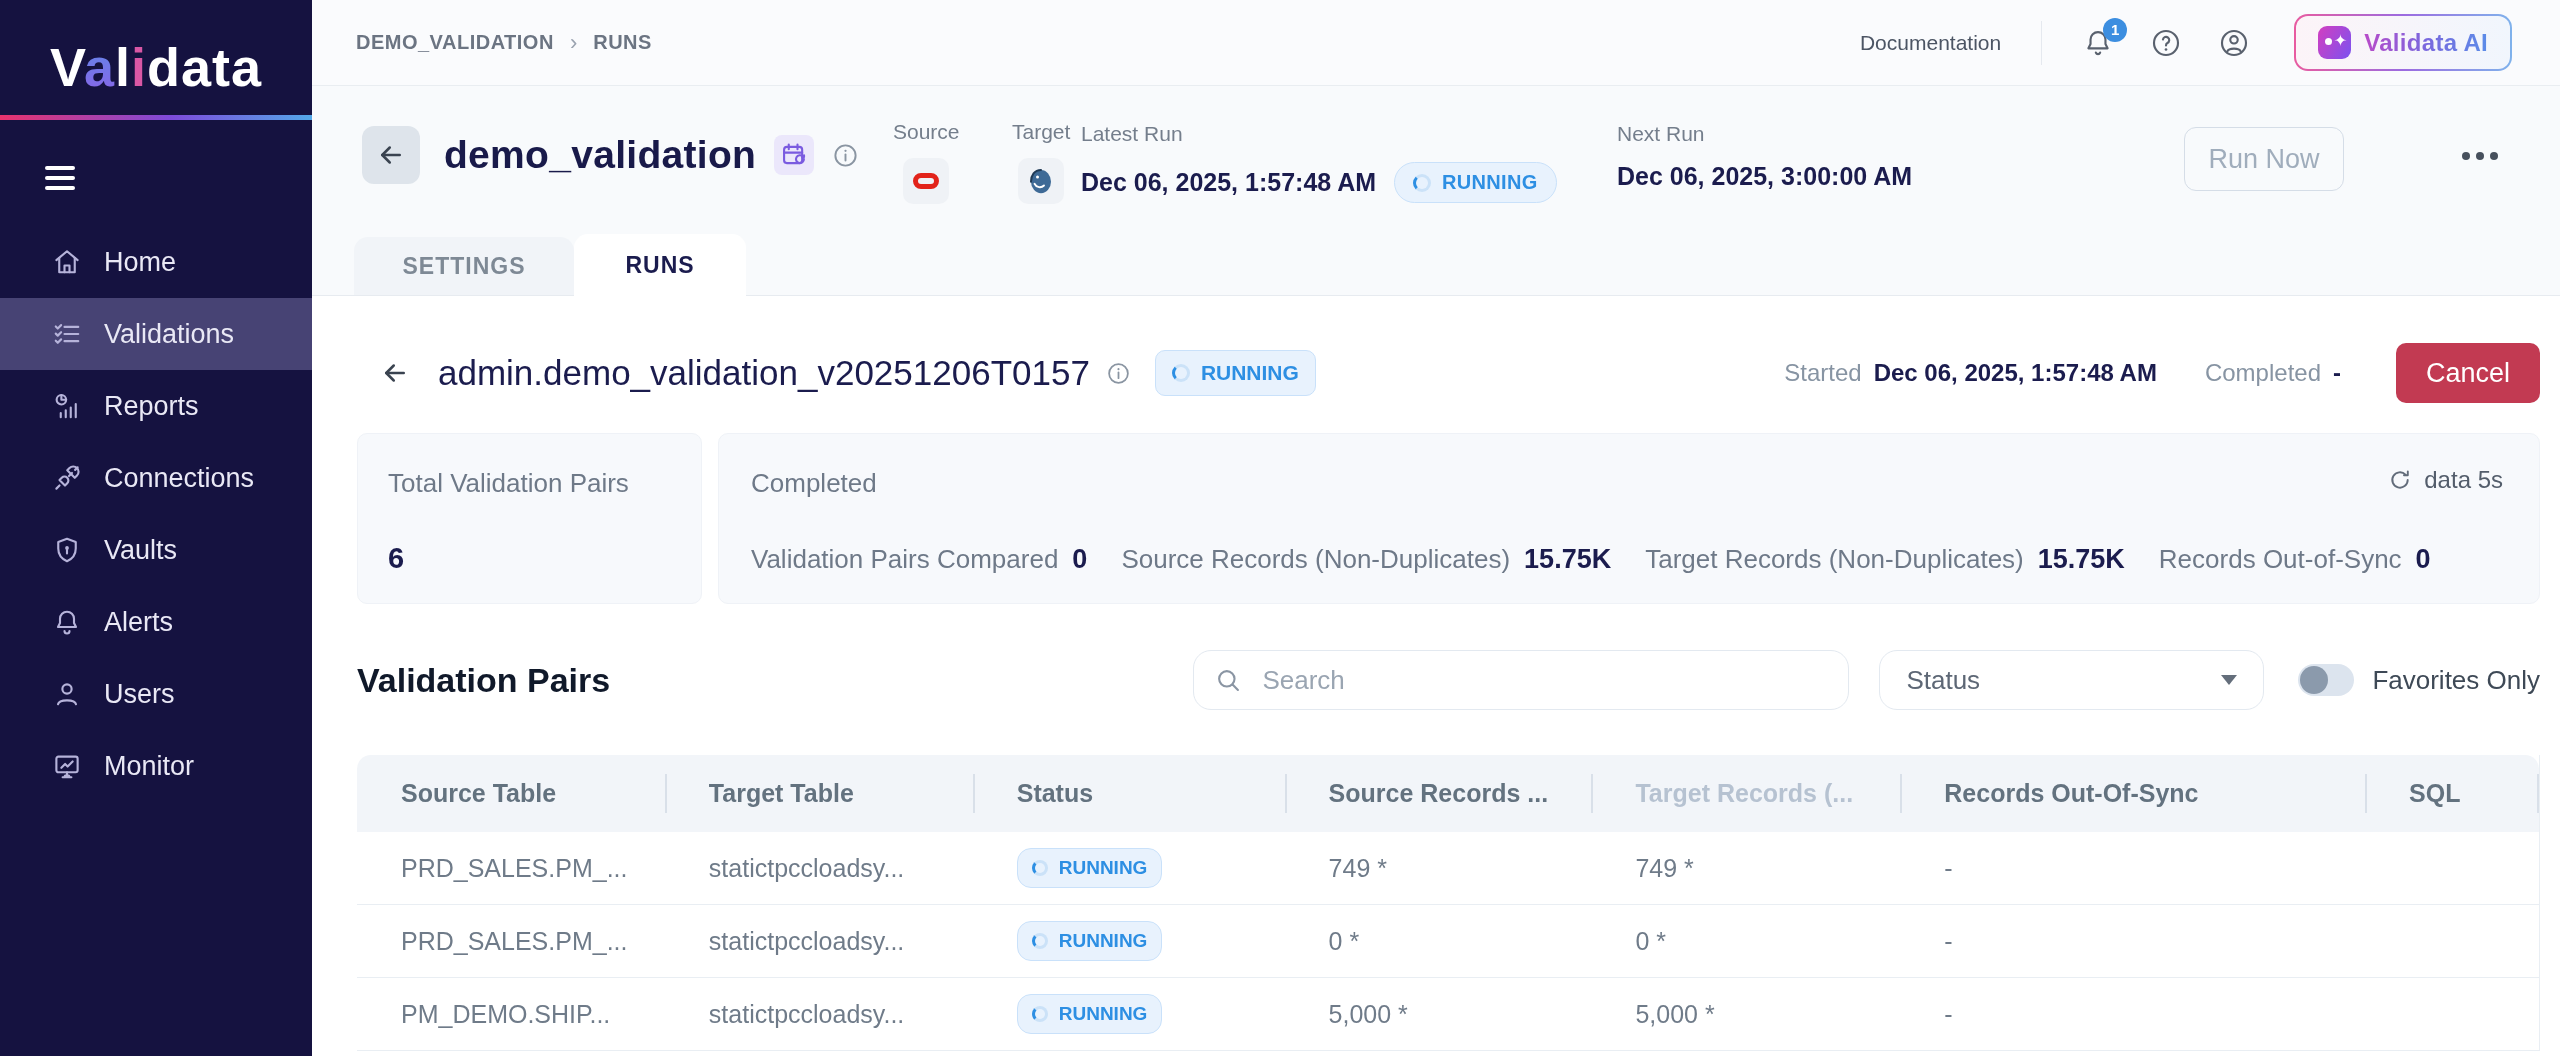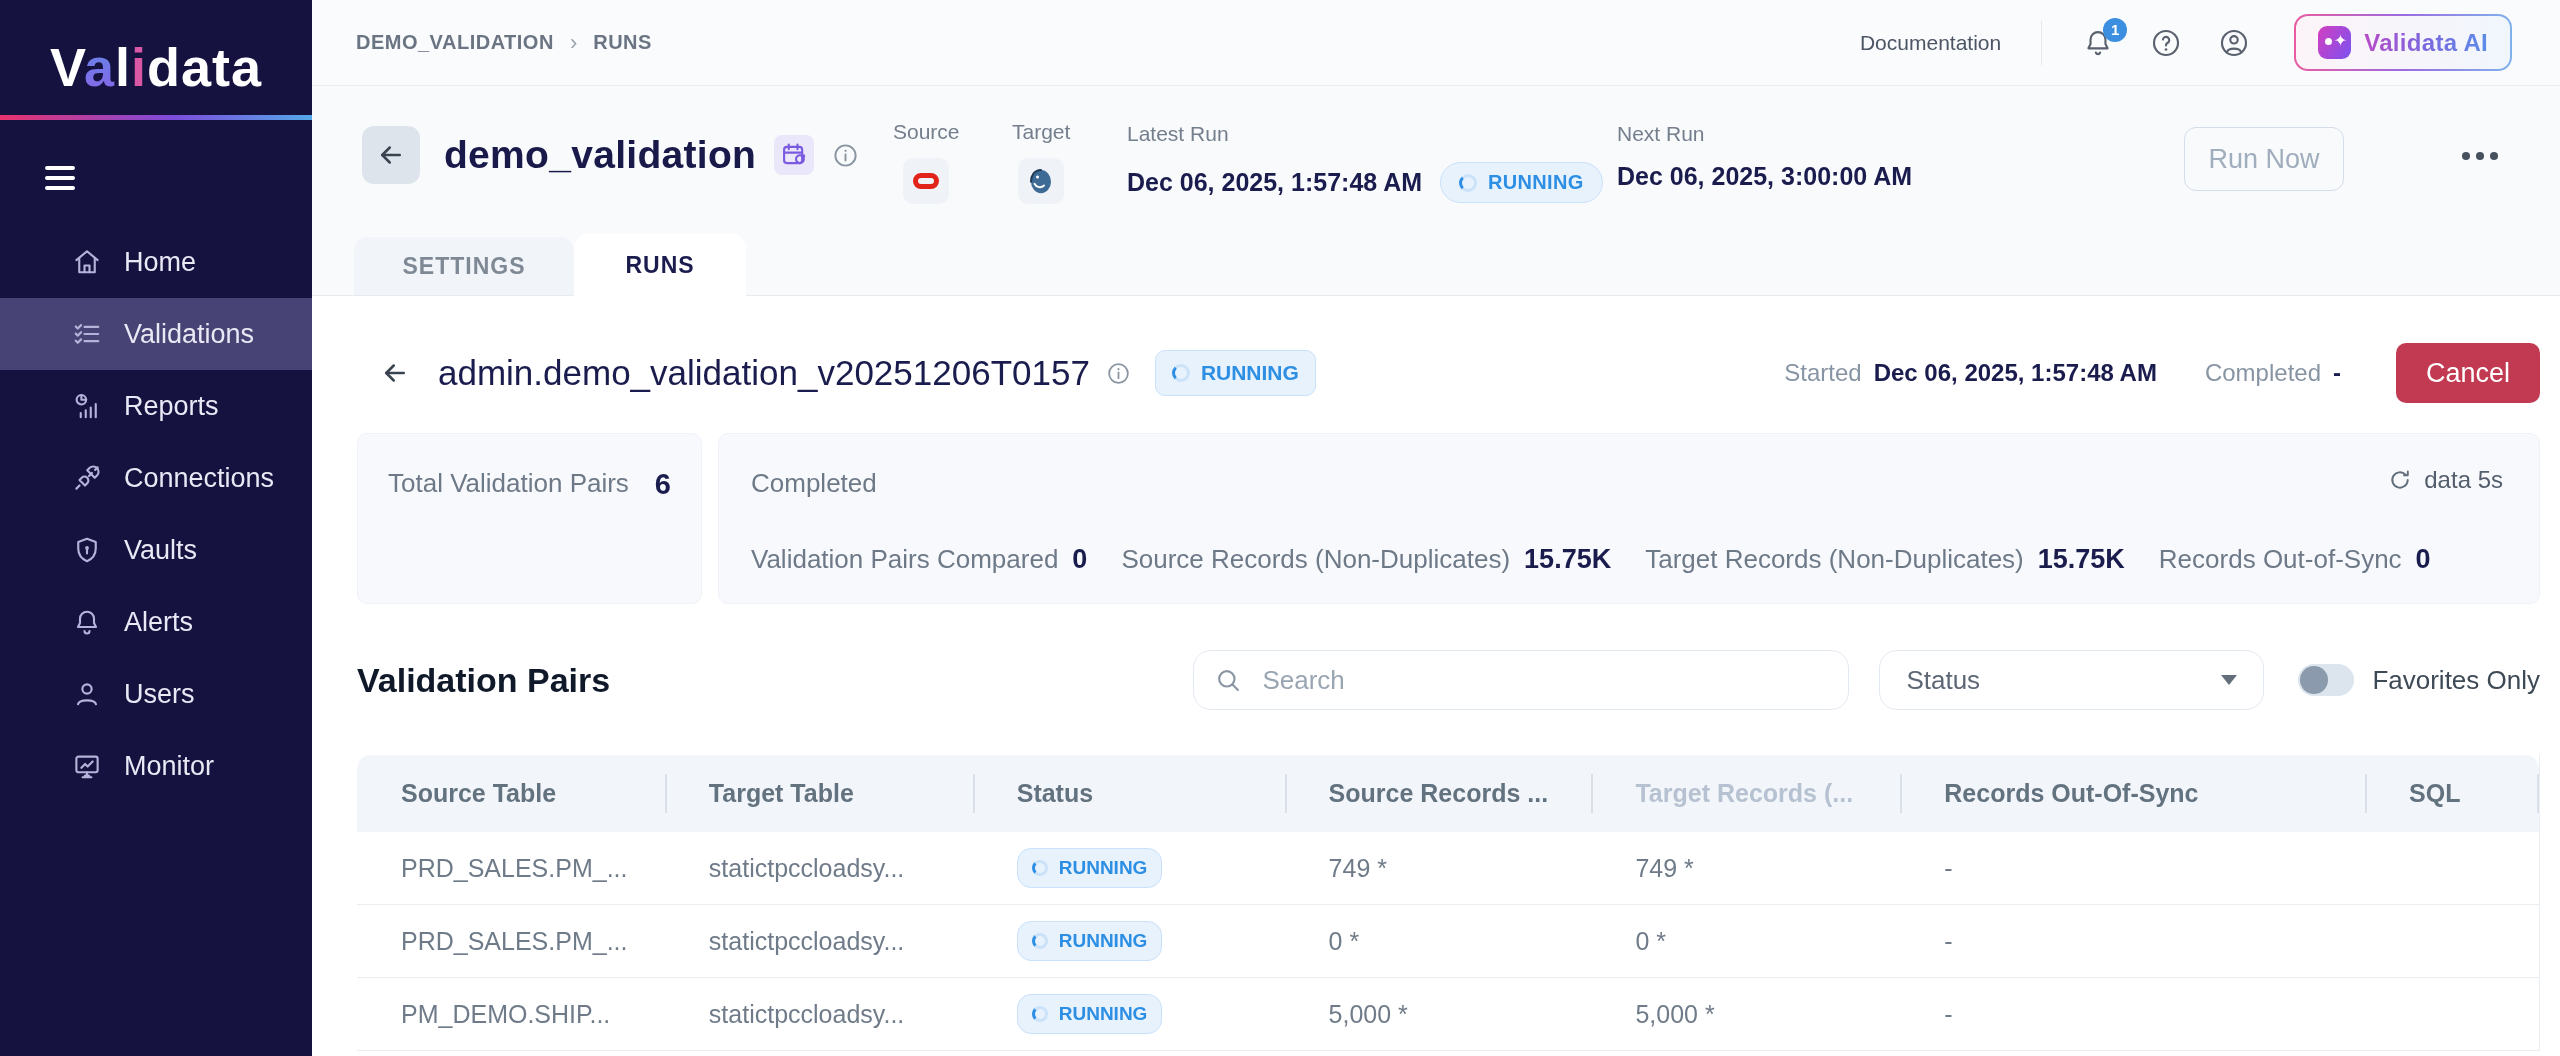--- a/index.html
+++ b/index.html
@@ -12,21 +12,21 @@
   .logo { text-align:center; padding-top:36px; height:115px;
           font-size:54px; font-weight:bold; color:#fff; letter-spacing:1px; }
   .logo .grad-a { background:linear-gradient(180deg,#5C8CE8,#8A63E8);
           -webkit-background-clip:text; background-clip:text; color:transparent; }
   .logo .pink-i { color:#D957A5; }
   .brand-line { height:5px; width:100%;
           background:linear-gradient(90deg,#E8336D 0%,#7D4BDB 55%,#53A8E8 100%); }
   .hamburger { margin:46px 0 0 45px; width:30px; cursor:pointer; }
   .hamburger div { height:4px; background:#fff; border-radius:2px; margin-bottom:6px; width:30px; }
   .nav { margin-top:36px; }
-  .nav-item { height:72px; display:flex; align-items:center; padding-left:72px; cursor:pointer; }
+  .nav-item { height:72px; display:flex; align-items:center; padding-left:52px; cursor:pointer; }
   .nav-item.active { background:#474374; }
   .nav-item svg { width:30px; height:30px; color:#B6B3DA; flex:0 0 30px; }
   .nav-item .lbl { margin-left:22px; font-size:27px; font-weight:500; color:#E9E8F5; }
 
   
   .main { flex:1; display:flex; flex-direction:column; min-width:0; }
 
   
   .topbar { height:86px; background:#FAFBFD; border-bottom:1px solid #E9EDF1;
             display:flex; align-items:center; padding:0 48px 0 44px; }
@@ -69,21 +69,21 @@
   .conn-block .sm-lbl { font-size:21px; color:#747E8C; }
   .conn-tile { margin:14px auto 0; width:46px; height:46px; border-radius:10px; background:#EFF2F6;
                display:flex; align-items:center; justify-content:center; }
   .oracle-ring { width:26px; height:16px; border:5px solid #E2231A; border-radius:9px; }
   .src-block { left:581px; } .tgt-block { left:700px; }
 
   .run-block { position:absolute; top:36px; }
   .run-block .sm-lbl { font-size:21px; color:#747E8C; }
   .run-block .val-row { margin-top:16px; display:flex; align-items:center; gap:18px; }
   .run-block .val { font-size:25px; font-weight:600; color:#1B1C4E; }
-  .latest-block { left:815px; } .next-block { left:1305px; }
+  .latest-block { left:769px; } .next-block { left:1305px; }
 
   .pill { display:inline-flex; align-items:center; gap:11px; background:#E8F2FD;
           border:1.5px solid #C9E1FA; color:#2D8FE3; font-weight:bold; }
   .pill-round { border-radius:22px; padding:8px 18px; font-size:20px; letter-spacing:.3px; }
   .spinner { width:18px; height:18px; border-radius:50%; border:3px solid #CBE2F8;
              border-left-color:#2D8FE3; animation:rot 1s linear infinite; }
   @keyframes rot { to { transform:rotate(360deg);} }
 
   .runnow { position:absolute; left:1872px; top:41px; width:160px; height:64px; border-radius:12px;
             border:1.5px solid #D5DDE7; background:transparent; font-size:27px; color:#A0ADBC;
@@ -110,21 +110,21 @@
   .r-right { margin-left:auto; display:flex; align-items:center; }
   .meta-lbl { font-size:24px; color:#8794A3; }
   .meta-val { font-size:24px; font-weight:600; color:#1B1C4E; margin-left:12px; }
   .completed-group { margin-left:48px; }
   .cancel-btn { margin-left:55px; width:144px; height:60px; border:none; border-radius:10px;
                 background:#C23A52; color:#fff; font-size:27px; font-family:inherit; cursor:pointer; }
 
   .cards { margin-top:30px; display:flex; gap:16px; }
   .card { background:#F7F9FC; border:1px solid #EFF2F7; border-radius:10px; height:171px; }
   .card-lbl { font-size:26px; color:#6E7988; }
-  .card1 { width:345px; padding:34px 30px 28px; display:flex; flex-direction:row; justify-content:space-between; }
+  .card1 { width:345px; padding:34px 30px 28px; display:flex; flex-direction:column; justify-content:space-between; }
   .card1 .big { font-size:29px; font-weight:bold; color:#1B1C4E; }
   .card2 { flex:1; padding:34px 32px 28px; position:relative;
            display:flex; flex-direction:column; justify-content:space-between; }
   .every { position:absolute; right:36px; top:32px; display:flex; align-items:center; gap:12px; }
   .every svg { width:24px; height:24px; color:#626C7A; cursor:pointer; }
   .every span { font-size:24px; color:#535D6B; }
   .metrics { display:flex; align-items:flex-end; gap:34px; }
   .metric { display:flex; align-items:center; gap:14px; }
   .metric .m-lbl { font-size:26px; color:#6E7988; }
   .metric .m-val { font-size:27px; font-weight:800; color:#1B1C4E; }

